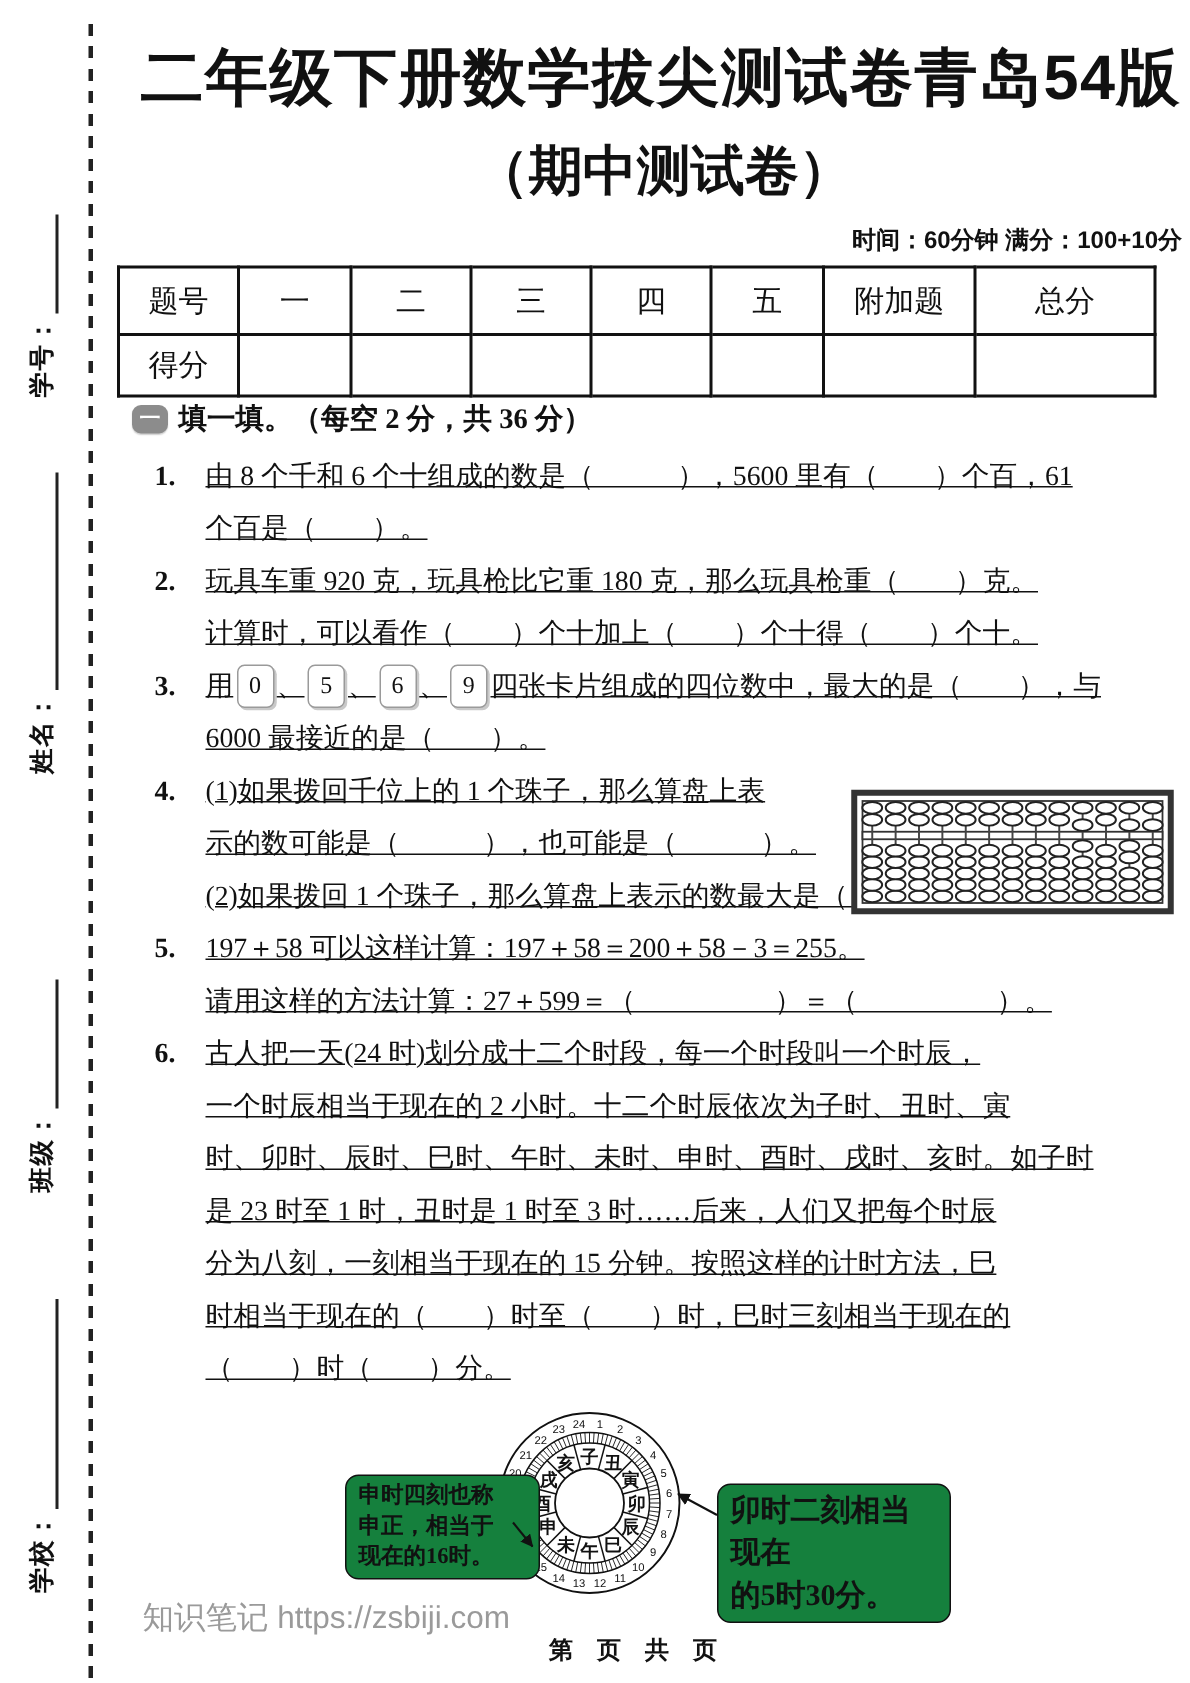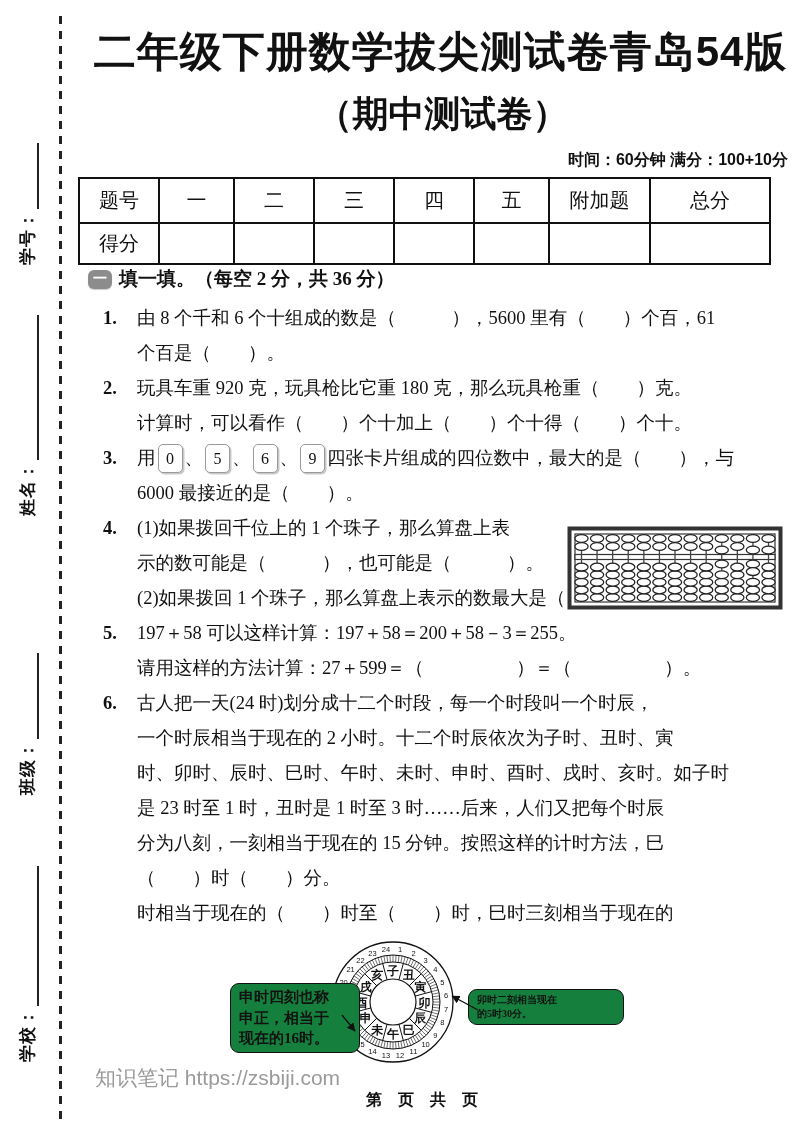--- a/index.html
+++ b/index.html
@@ -28,37 +28,37 @@
   .score-table tr:last-child td{height:39px;}
 
   
   .section-head{position:absolute;left:88px;top:266px;display:flex;align-items:center;
     font-size:19px;font-weight:700;}
   .section-marker{display:inline-flex;align-items:center;justify-content:center;
     width:24px;height:19px;border-radius:6px;background:#8c8c8c;color:#fff;
     font-size:14px;margin-right:7px;box-shadow:0 1px 1px #0003;}
 
   
-  .questions{position:absolute;left:103px;top:301px;width:690px;font-size:18.5px;}
+  .questions{position:absolute;left:103px;top:301px;width:690px;font-size:18.5px;text-decoration:underline;}
   .q-line{height:35px;line-height:35px;white-space:nowrap;padding-left:34px;}
   .q-line.first{padding-left:34px;}
   .qno{display:inline-block;width:34px;margin-left:-34px;font-weight:700;}
   .card{display:inline-flex;align-items:center;justify-content:center;vertical-align:middle;
     width:23px;height:27px;border:1.5px solid #9a9a9a;border-radius:5px;background:#fff;
     box-shadow:1.5px 1.5px 0 #c9c9c9;font-size:16px;margin:0 2px 3px 2px;}
 
   .abacus-wrap{position:absolute;left:567px;top:526px;}
 
   
   .diagram{position:absolute;left:95px;top:935px;width:695px;height:140px;}
   .clock-wrap{position:absolute;left:236px;top:5px;}
   .callout{position:absolute;border:1.6px solid #111;border-radius:9px;background:#15803d;
     padding:3px 8px;font-weight:700;}
   .callout-left{left:135px;top:48px;width:112px;font-size:15px;line-height:1.38;}
-  .callout-right{left:373px;top:54px;width:138px;font-size:10px;line-height:1.42;}
+  .callout-right{left:383px;top:54px;width:138px;font-size:20px;line-height:1.42;}
   .connectors{position:absolute;left:0;top:0;pointer-events:none;}
 
   
   .watermark{position:absolute;left:95px;top:1064px;width:660px;
     font-family:"Liberation Sans","DejaVu Sans",sans-serif;font-size:21px;color:#9a9a9a;}
   .page-num{position:absolute;left:95px;top:1090px;width:660px;text-align:center;
     font-size:16px;font-weight:700;letter-spacing:6px;}
 </style>
 </head>
 <body>
@@ -148,22 +148,22 @@
     <div>
       <div class="q-line first"><span class="qno">5.</span><span>197＋58 可以这样计算：197＋58＝200＋58－3＝255。</span></div>
       <div class="q-line">请用这样的方法计算：27＋599＝（　　　　　）＝（　　　　　）。</div>
     </div>
     <div>
       <div class="q-line first"><span class="qno">6.</span><span>古人把一天(24 时)划分成十二个时段，每一个时段叫一个时辰，</span></div>
       <div class="q-line">一个时辰相当于现在的 2 小时。十二个时辰依次为子时、丑时、寅</div>
       <div class="q-line">时、卯时、辰时、巳时、午时、未时、申时、酉时、戌时、亥时。如子时</div>
       <div class="q-line">是 23 时至 1 时，丑时是 1 时至 3 时……后来，人们又把每个时辰</div>
       <div class="q-line">分为八刻，一刻相当于现在的 15 分钟。按照这样的计时方法，巳</div>
+      <div class="q-line">时相当于现在的（　　）时至（　　）时，巳时三刻相当于现在的</div>
       <div class="q-line">（　　）时（　　）分。</div>
-      <div class="q-line">时相当于现在的（　　）时至（　　）时，巳时三刻相当于现在的</div>
     </div>
   </div>
 
   <div class="abacus-wrap">
     <svg id="abacus-svg" width="216" height="84" viewBox="0 0 216 84">
         <rect x="2.5" y="2.5" width="211" height="79" fill="#fff" stroke="#333" stroke-width="4"></rect>
         <rect x="8" y="8" width="200" height="68" fill="none" stroke="#333" stroke-width="1.2"></rect>
         <rect x="8" y="28.5" width="200" height="5" fill="#fff" stroke="#333" stroke-width="1.2"></rect>
         <line x1="14.5" y1="8" x2="14.5" y2="76" stroke="#444" stroke-width="1.3"></line>
         <ellipse cx="14.5" cy="12.5" rx="6.6" ry="3.9" fill="#fff" stroke="#222" stroke-width="1.3"></ellipse>

